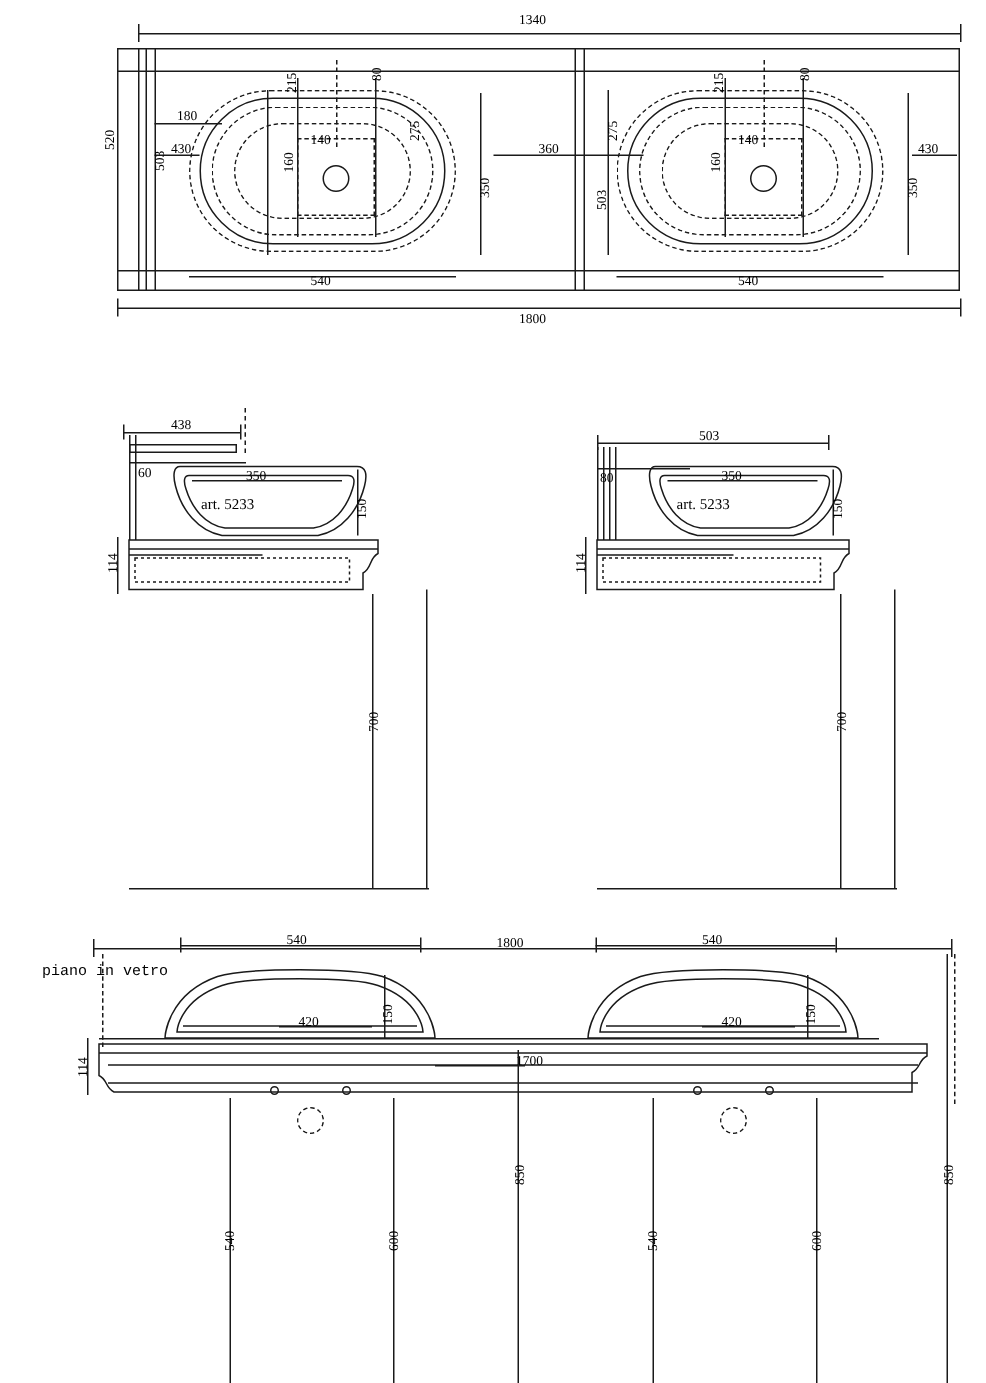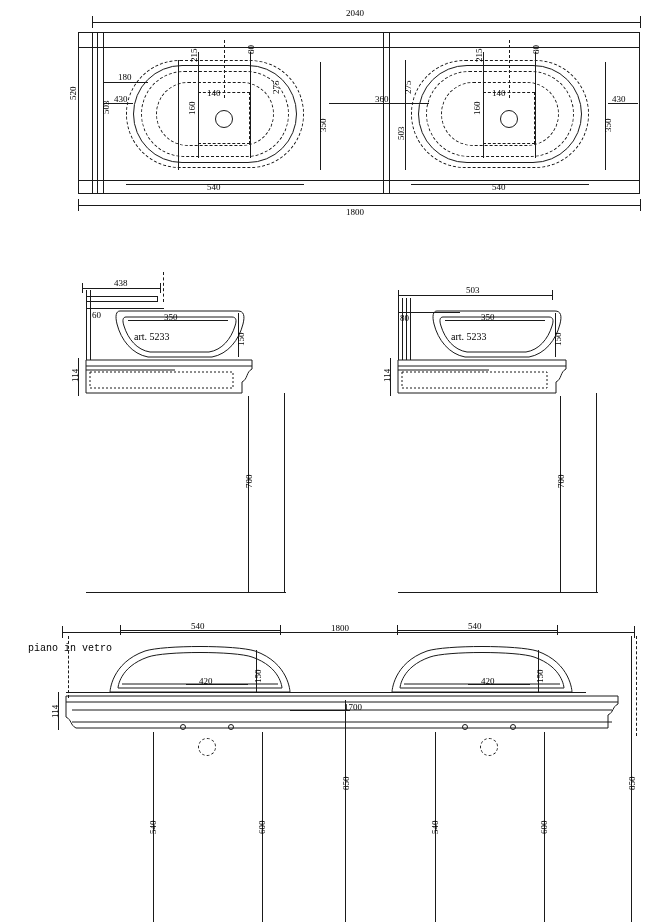--- a/index.html
+++ b/index.html
@@ -101,21 +101,21 @@
 </head>
 <body>
 
 <div id="sheet">
 
   <div>
 
     <div class="ln hln" style="left:92px; top:22px; width:548px;"></div>
     <div class="tick" style="left:92px; top:16px; height:12px;"></div>
     <div class="tick" style="left:640px; top:16px; height:12px;"></div>
-    <div class="dim" style="left:346px; top:8px;">2040</div>
+    <div class="dim" style="left:346px; top:8px;">1340</div>
 
     <div class="box" style="left:78px; top:32px; width:562px; height:162px;"></div>
 
     <div class="ln vln" style="left:92px; top:32px; height:162px;"></div>
     <div class="ln vln" style="left:97px; top:32px; height:162px;"></div>
     <div class="ln vln" style="left:103px; top:32px; height:162px;"></div>
     <div class="ln hln" style="left:78px; top:47px; width:562px;"></div>
     <div class="ln hln" style="left:78px; top:180px; width:562px;"></div>
     <div class="ln vln" style="left:383px; top:32px; height:162px;"></div>
     <div class="ln vln" style="left:389px; top:32px; height:162px;"></div>
@@ -145,21 +145,21 @@
 
     <div class="dim v" style="left:189px; top:62px;">215</div>
     <div class="dim v" style="left:246px; top:54px;">80</div>
     <div class="dim v" style="left:271px; top:94px;">275</div>
     <div class="dim v" style="left:187px; top:115px;">160</div>
     <div class="dim v" style="left:318px; top:132px;">350</div>
     <div class="dim v" style="left:101px; top:114px;">503</div>
     <div class="dim v" style="left:68px; top:100px;">520</div>
 
     <div class="ln hln" style="left:329px; top:103px; width:100px;"></div>
-    <div class="dim" style="left:359px; top:94px;margin-left:16px;">360</div>
+    <div class="dim" style="left:359px; top:94px;">360</div>
     <div class="dim v" style="left:396px; top:140px;">503</div>
 
     <div class="dell" style="left:411px; top:60px; width:178px; height:108px; border-radius:54px/54px;"></div>
     <div class="ell" style="left:418px; top:65px; width:164px; height:98px; border-radius:49px/49px;"></div>
     <div class="dell" style="left:426px; top:71px; width:148px; height:86px; border-radius:43px/43px;"></div>
     <div class="dell" style="left:441px; top:82px; width:118px; height:64px; border-radius:32px/32px;"></div>
 
     <div class="dbox" style="left:483px; top:92px; width:52px; height:52px;"></div>
     <div class="circ" style="left:500px; top:110px; width:18px; height:18px;"></div>
 

